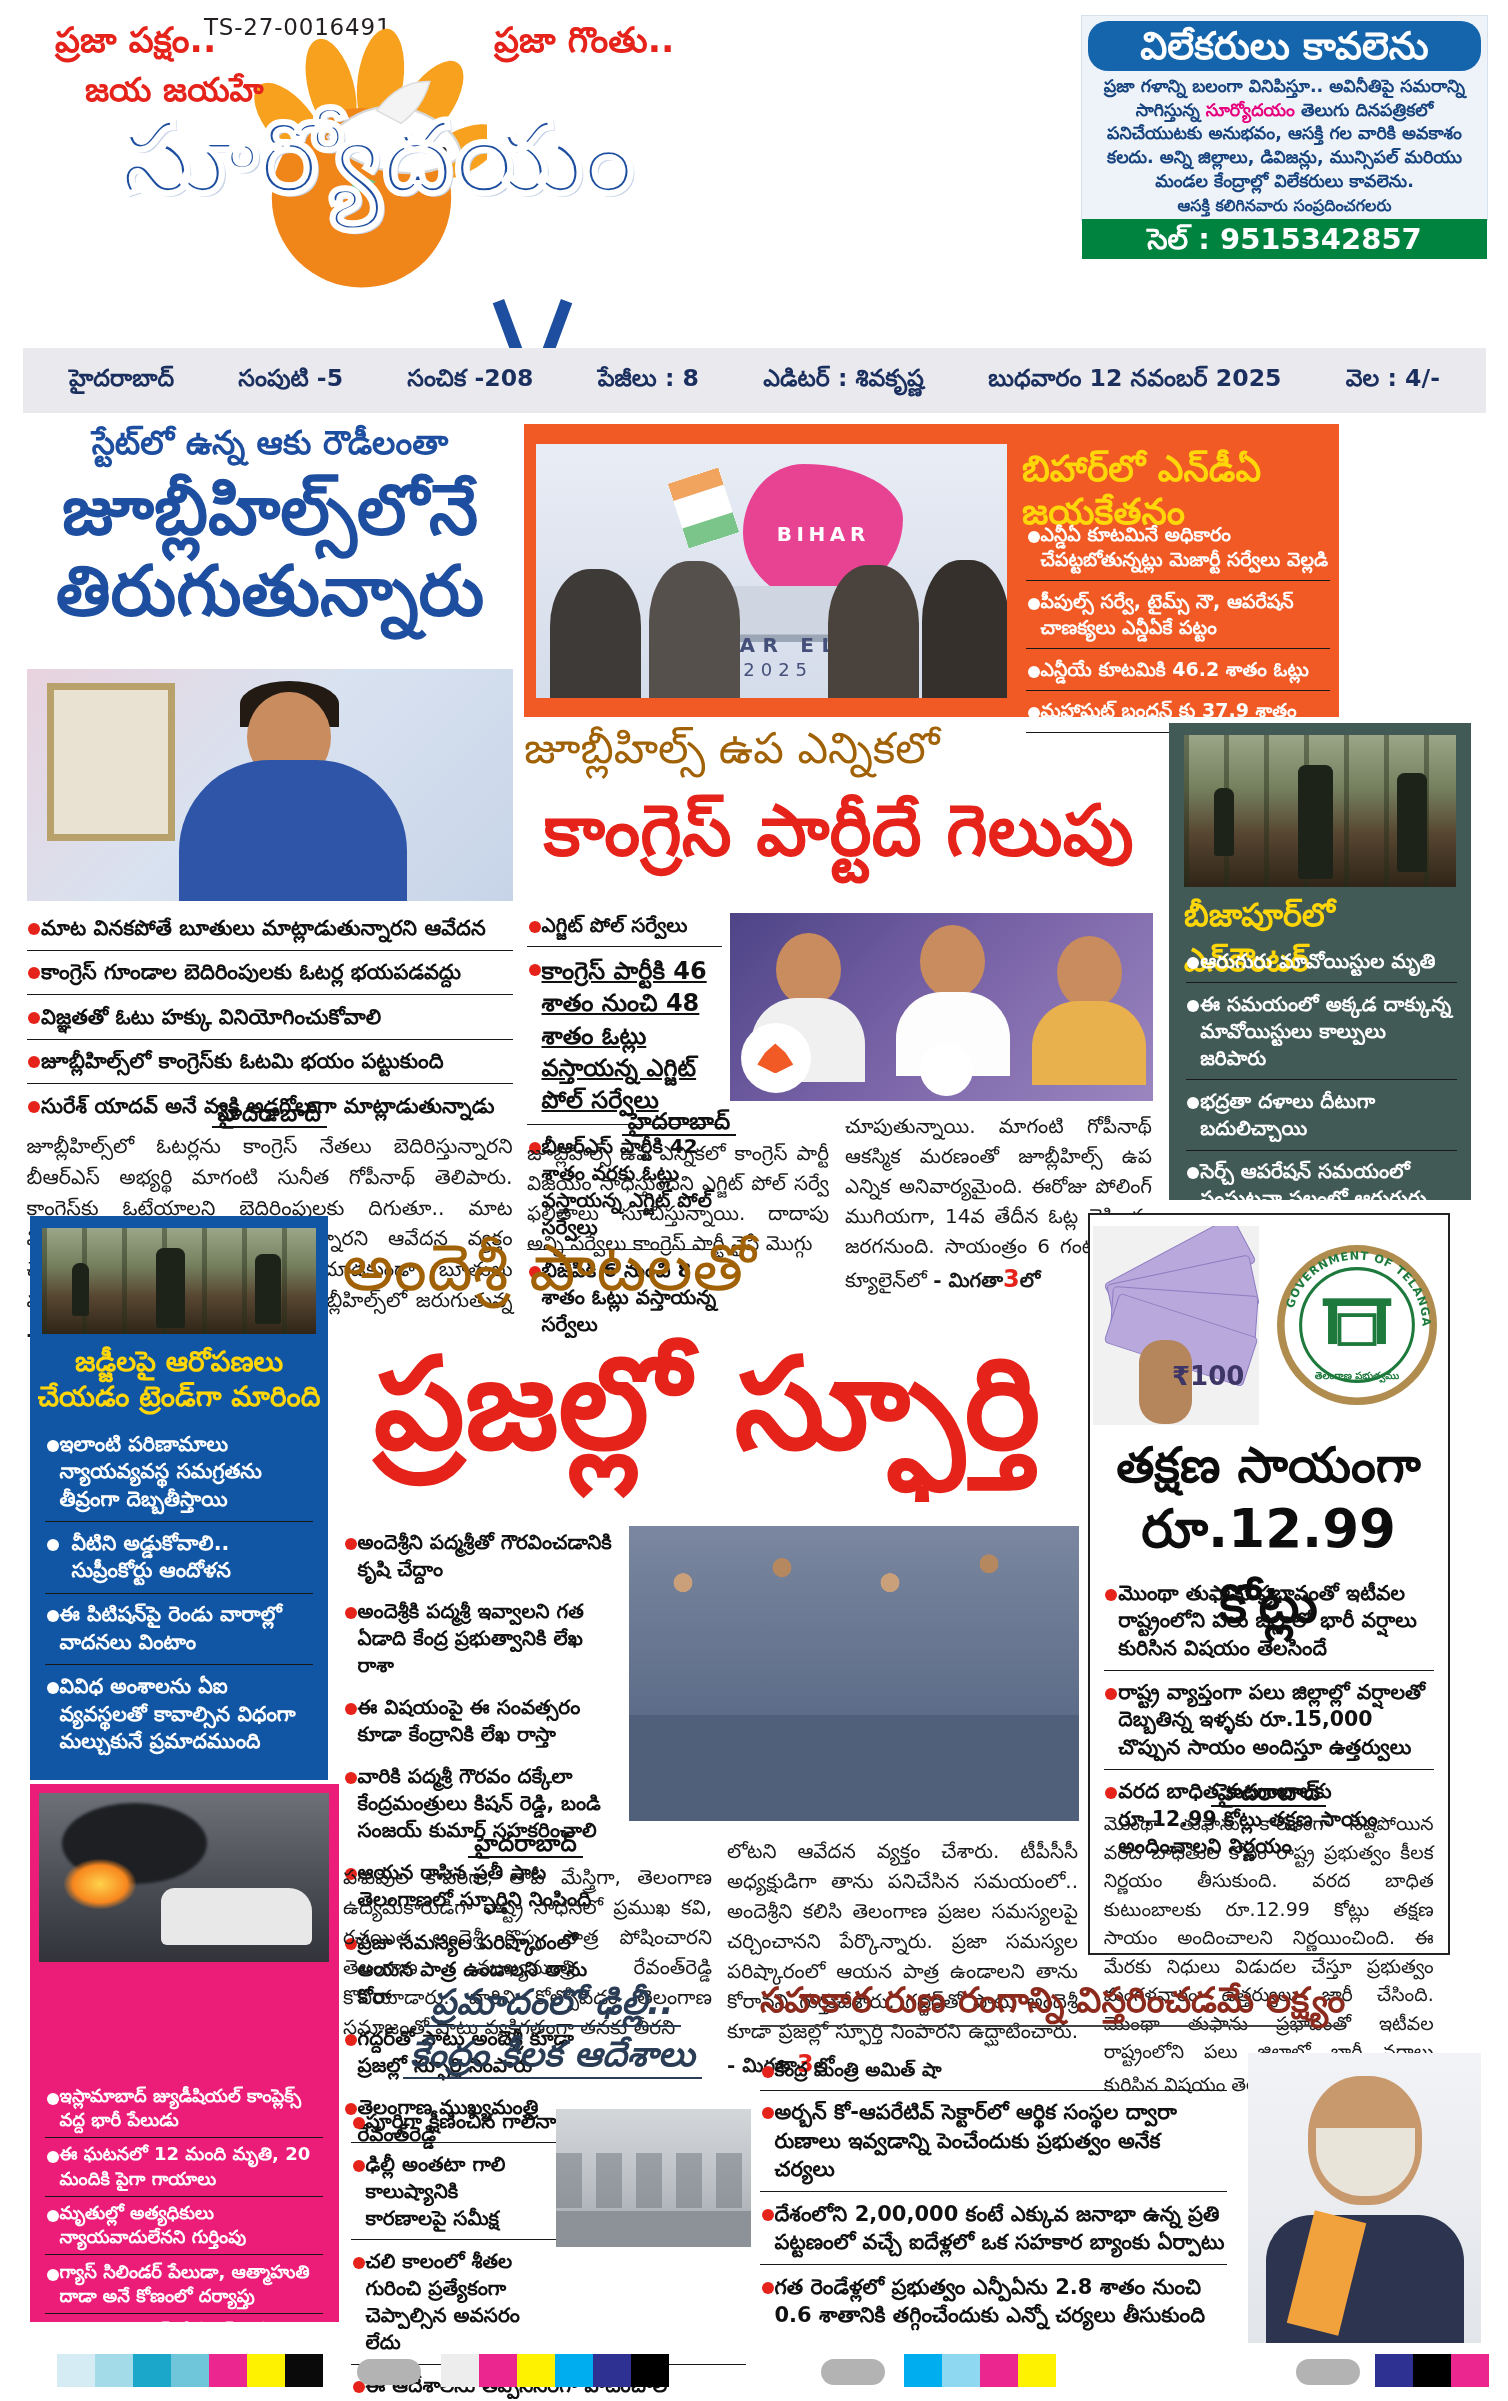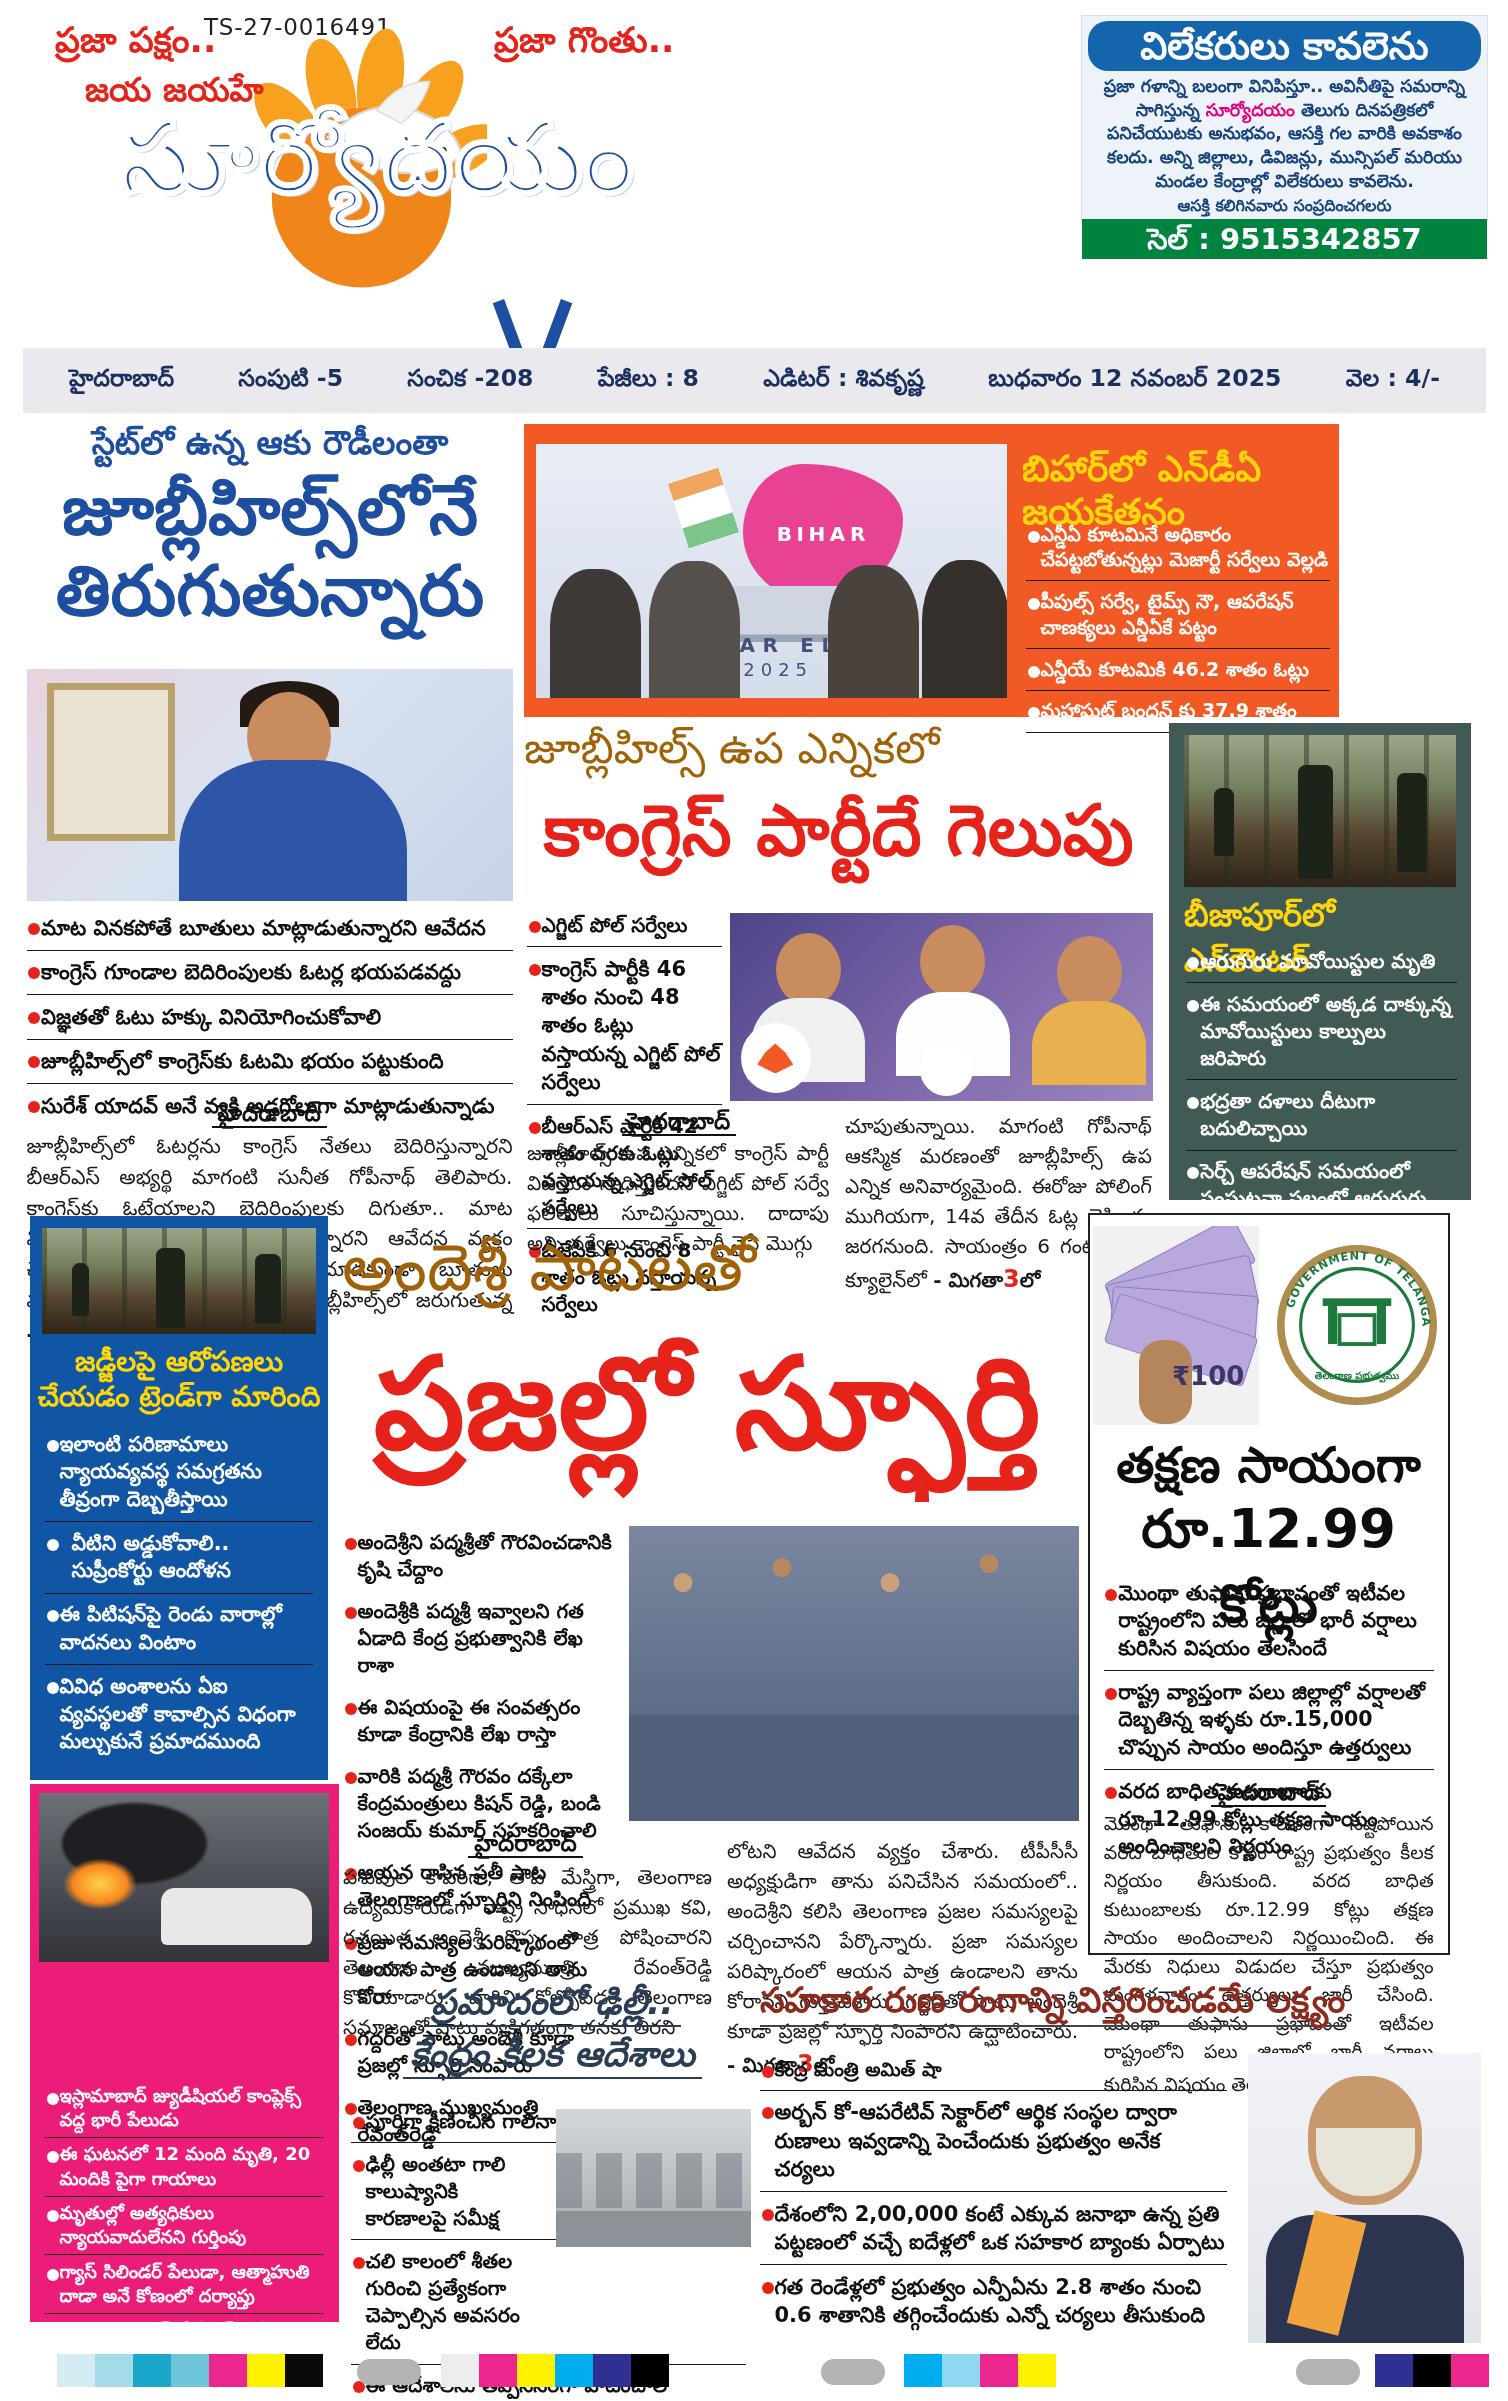--- a/index.html
+++ b/index.html
@@ -258,21 +258,21 @@
     <div class="hl-red-s">జూబ్లీహిల్స్ ఉప ఎన్నికలో</div>
     <div class="hl-red-l" style="margin-top:4.6px;">కాంగ్రెస్ పార్టీదే గెలుపు</div>
   </div>
   <div class="abs bullets" style="left:527px;top:904px;width:195px;">
     <div class="bi sep">
         <span class="dot red"></span>
         <span class="btext" style="font-size:20px;">ఎగ్జిట్ పోల్ సర్వేలు</span>
       </div>
     <div class="bi sep">
         <span class="dot red"></span>
-        <span class="btext" style="font-size:21px;">కాంగ్రెస్ పార్టీకి 46 శాతం నుంచి 48 శాతం ఓట్లు వస్తాయన్న ఎగ్జిట్ పోల్ సర్వేలు</span>
+        <span class="btext" style="font-size:24px;text-decoration:underline;">కాంగ్రెస్ పార్టీకి 46 శాతం నుంచి 48 శాతం ఓట్లు వస్తాయన్న ఎగ్జిట్ పోల్ సర్వేలు</span>
       </div>
     <div class="bi sep">
         <span class="dot red"></span>
         <span class="btext" style="font-size:20px;">బీఆర్ఎస్ పార్టీకి 42 శాతం వరకు ఓట్లు వస్తాయన్న ఎగ్జిట్ పోల్ సర్వేలు</span>
       </div>
     <div class="bi">
         <span class="dot red"></span>
         <span class="btext" style="font-size:20px;">బీజేపీకి 6 నుంచి 8 శాతం ఓట్లు వస్తాయన్న సర్వేలు</span>
       </div>
   </div>

